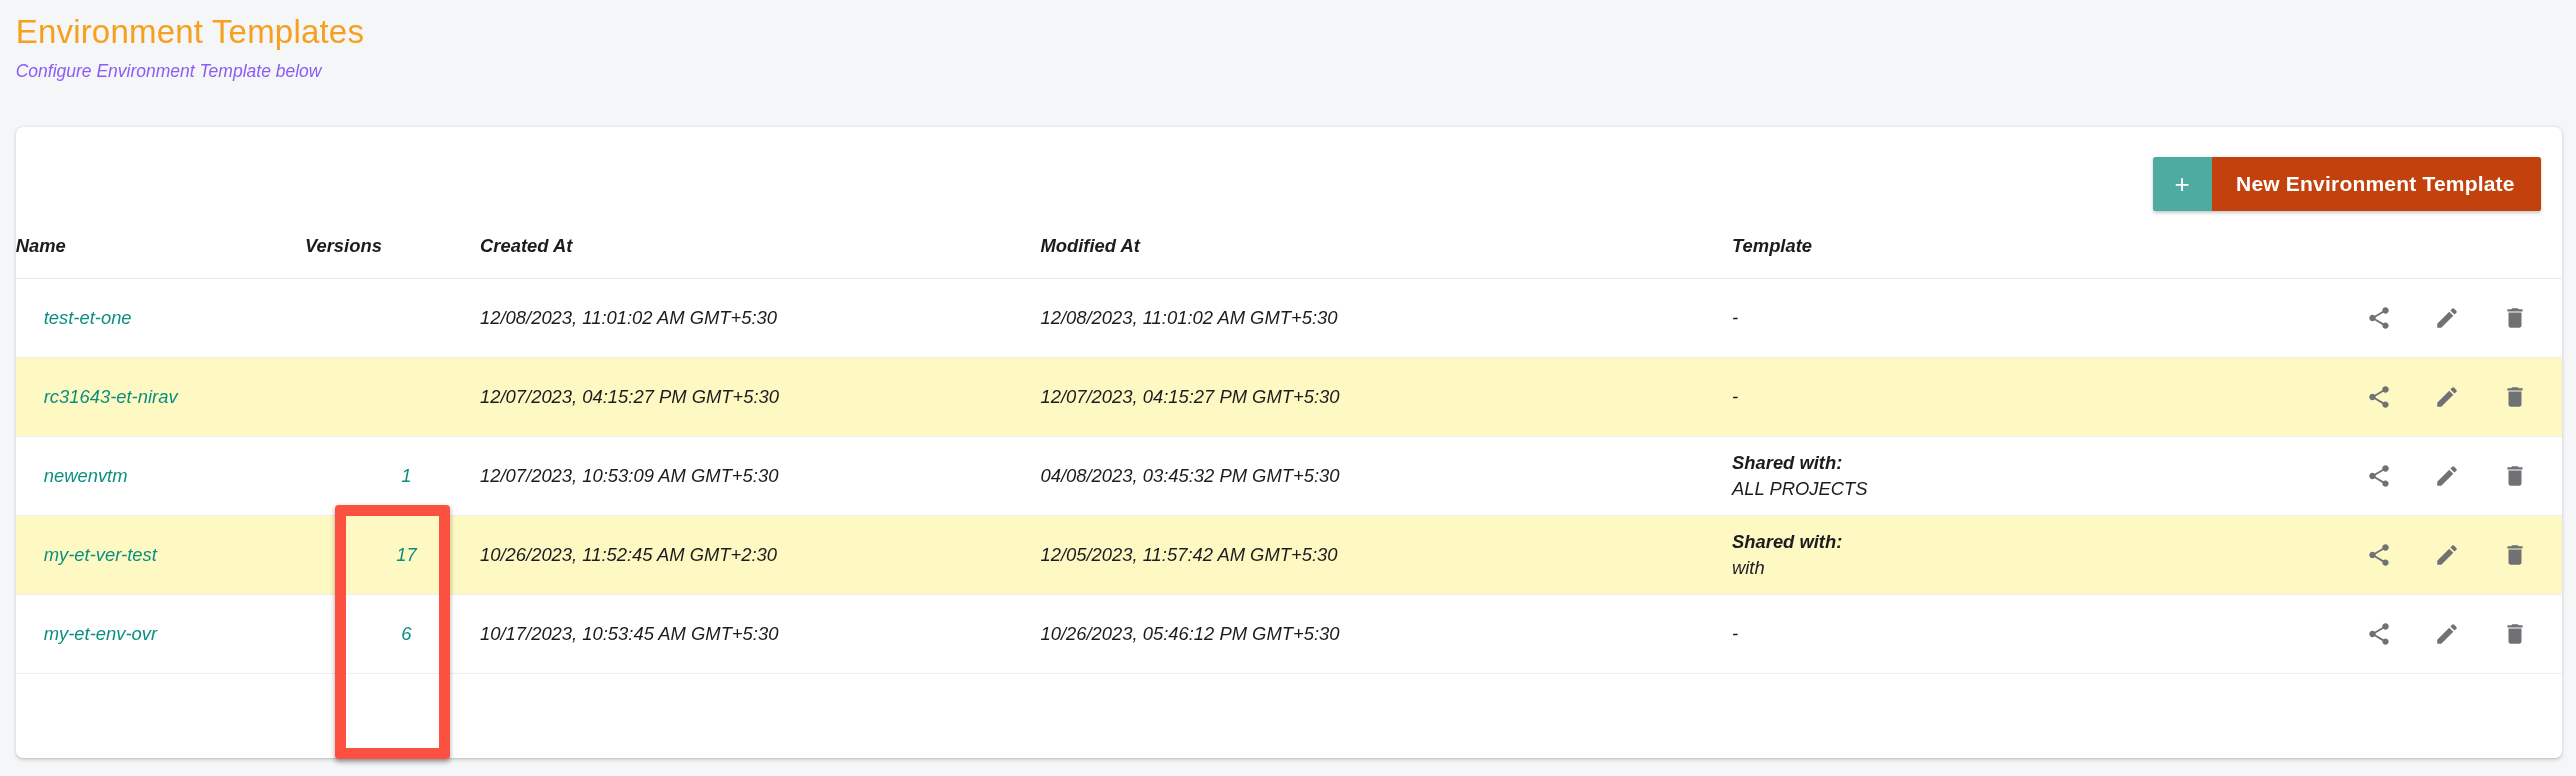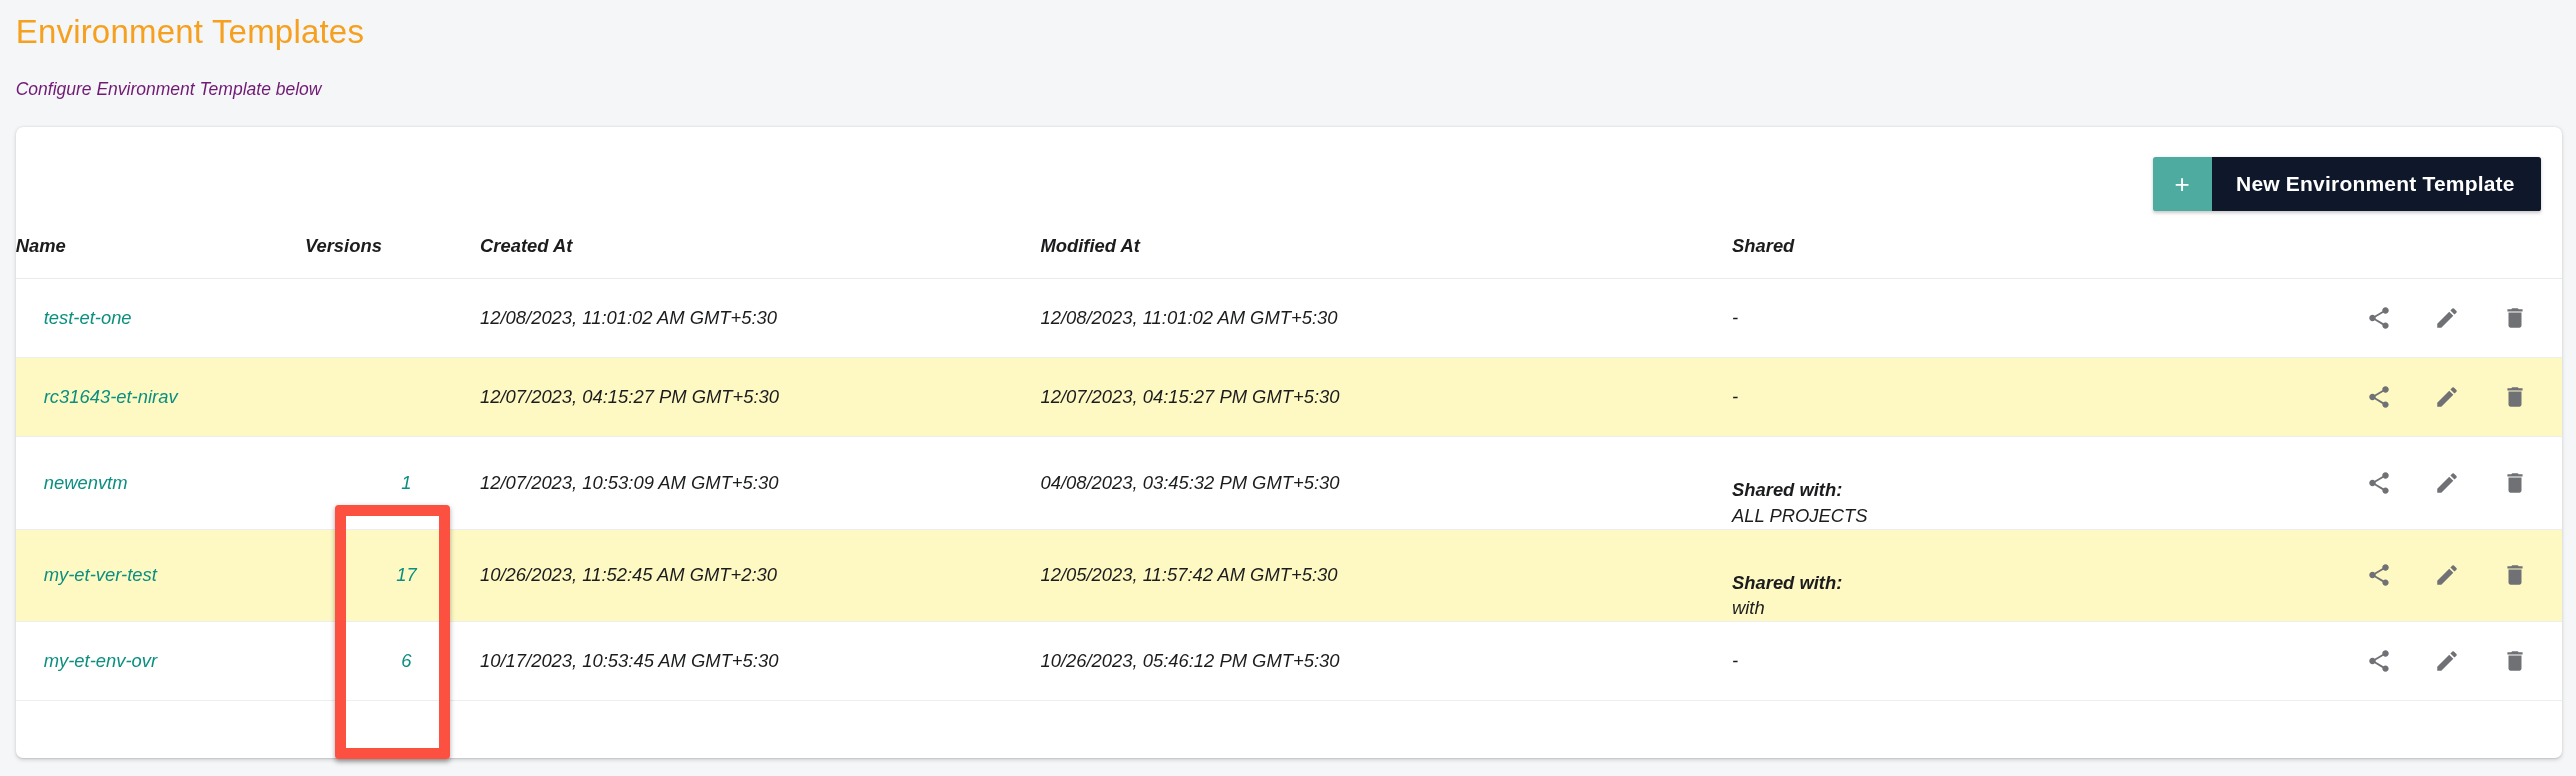--- a/index.html
+++ b/index.html
@@ -24,24 +24,24 @@
     padding: 12.2px 0 0 15.7px;
   }
   .page-title {
     font-size: 33px;
     font-weight: 400;
     color: #f5a01e;
     letter-spacing: 0.2px;
     line-height: 1.2;
   }
   .page-subtitle {
-    margin-top: 27px;
+    margin-top: 9px;
     font-size: 17.5px;
     font-style: italic;
-    color: #701a75;
+    color: #8b5cf6;
     font-weight: 400;
   }
 
   
   .card {
     position: absolute;
     left: 15.7px;
     top: 127px;
     width: 2546px;
     height: 631px;
@@ -73,21 +73,21 @@
     background: #4dab9f;
     display: flex;
     align-items: center;
     justify-content: center;
     color: #ffffff;
     font-size: 26px;
     font-weight: 300;
     line-height: 1;
   }
   .new-btn-label {
-    background: #0f172a;
+    background: #c2410c;
     color: #ffffff;
     display: flex;
     align-items: center;
     padding: 0 26px 0 24.5px;
     font-size: 21px;
     font-weight: 700;
     letter-spacing: 0.2px;
     white-space: nowrap;
     text-align: center;
   }
@@ -130,21 +130,21 @@
     color: #0a8f80;
     font-size: 18.4px;
     text-decoration: none;
     cursor: pointer;
     padding-left: 28px;
   }
   .versions-cell { color: #0a8f80; font-size: 18.4px; text-align: center; }
   .versions-inner { display: inline-block; }
 
   .dash { color: #1b1c1e; }
-  .shared-label { font-weight: 700; display: block; line-height: 1.4; margin-top: 40px; }
+  .shared-label { font-weight: 700; display: block; line-height: 1.4; }
   .shared-value { font-weight: 400; display: block; line-height: 1.4; }
 
   
   .actions {
     display: flex;
     align-items: center;
     justify-content: flex-end;
     gap: 38px;
     padding-right: 31.5px;
   }
@@ -199,21 +199,21 @@
         <col class="col-modified">
         <col class="col-sharing">
         <col class="col-actions">
       </colgroup>
       <thead>
         <tr>
           <th class="cell-name">Name</th>
           <th>Versions</th>
           <th>Created At</th>
           <th>Modified At</th>
-          <th>Shared</th>
+          <th>Template</th>
           <th></th>
         </tr>
       </thead>
       <tbody id="table-body">
           <tr>
             <td class="cell-name"><span class="link">test-et-one</span></td>
             <td class="versions-cell"></td>
             <td>12/08/2023, 11:01:02 AM GMT+5:30</td>
             <td>12/08/2023, 11:01:02 AM GMT+5:30</td>
             <td>

